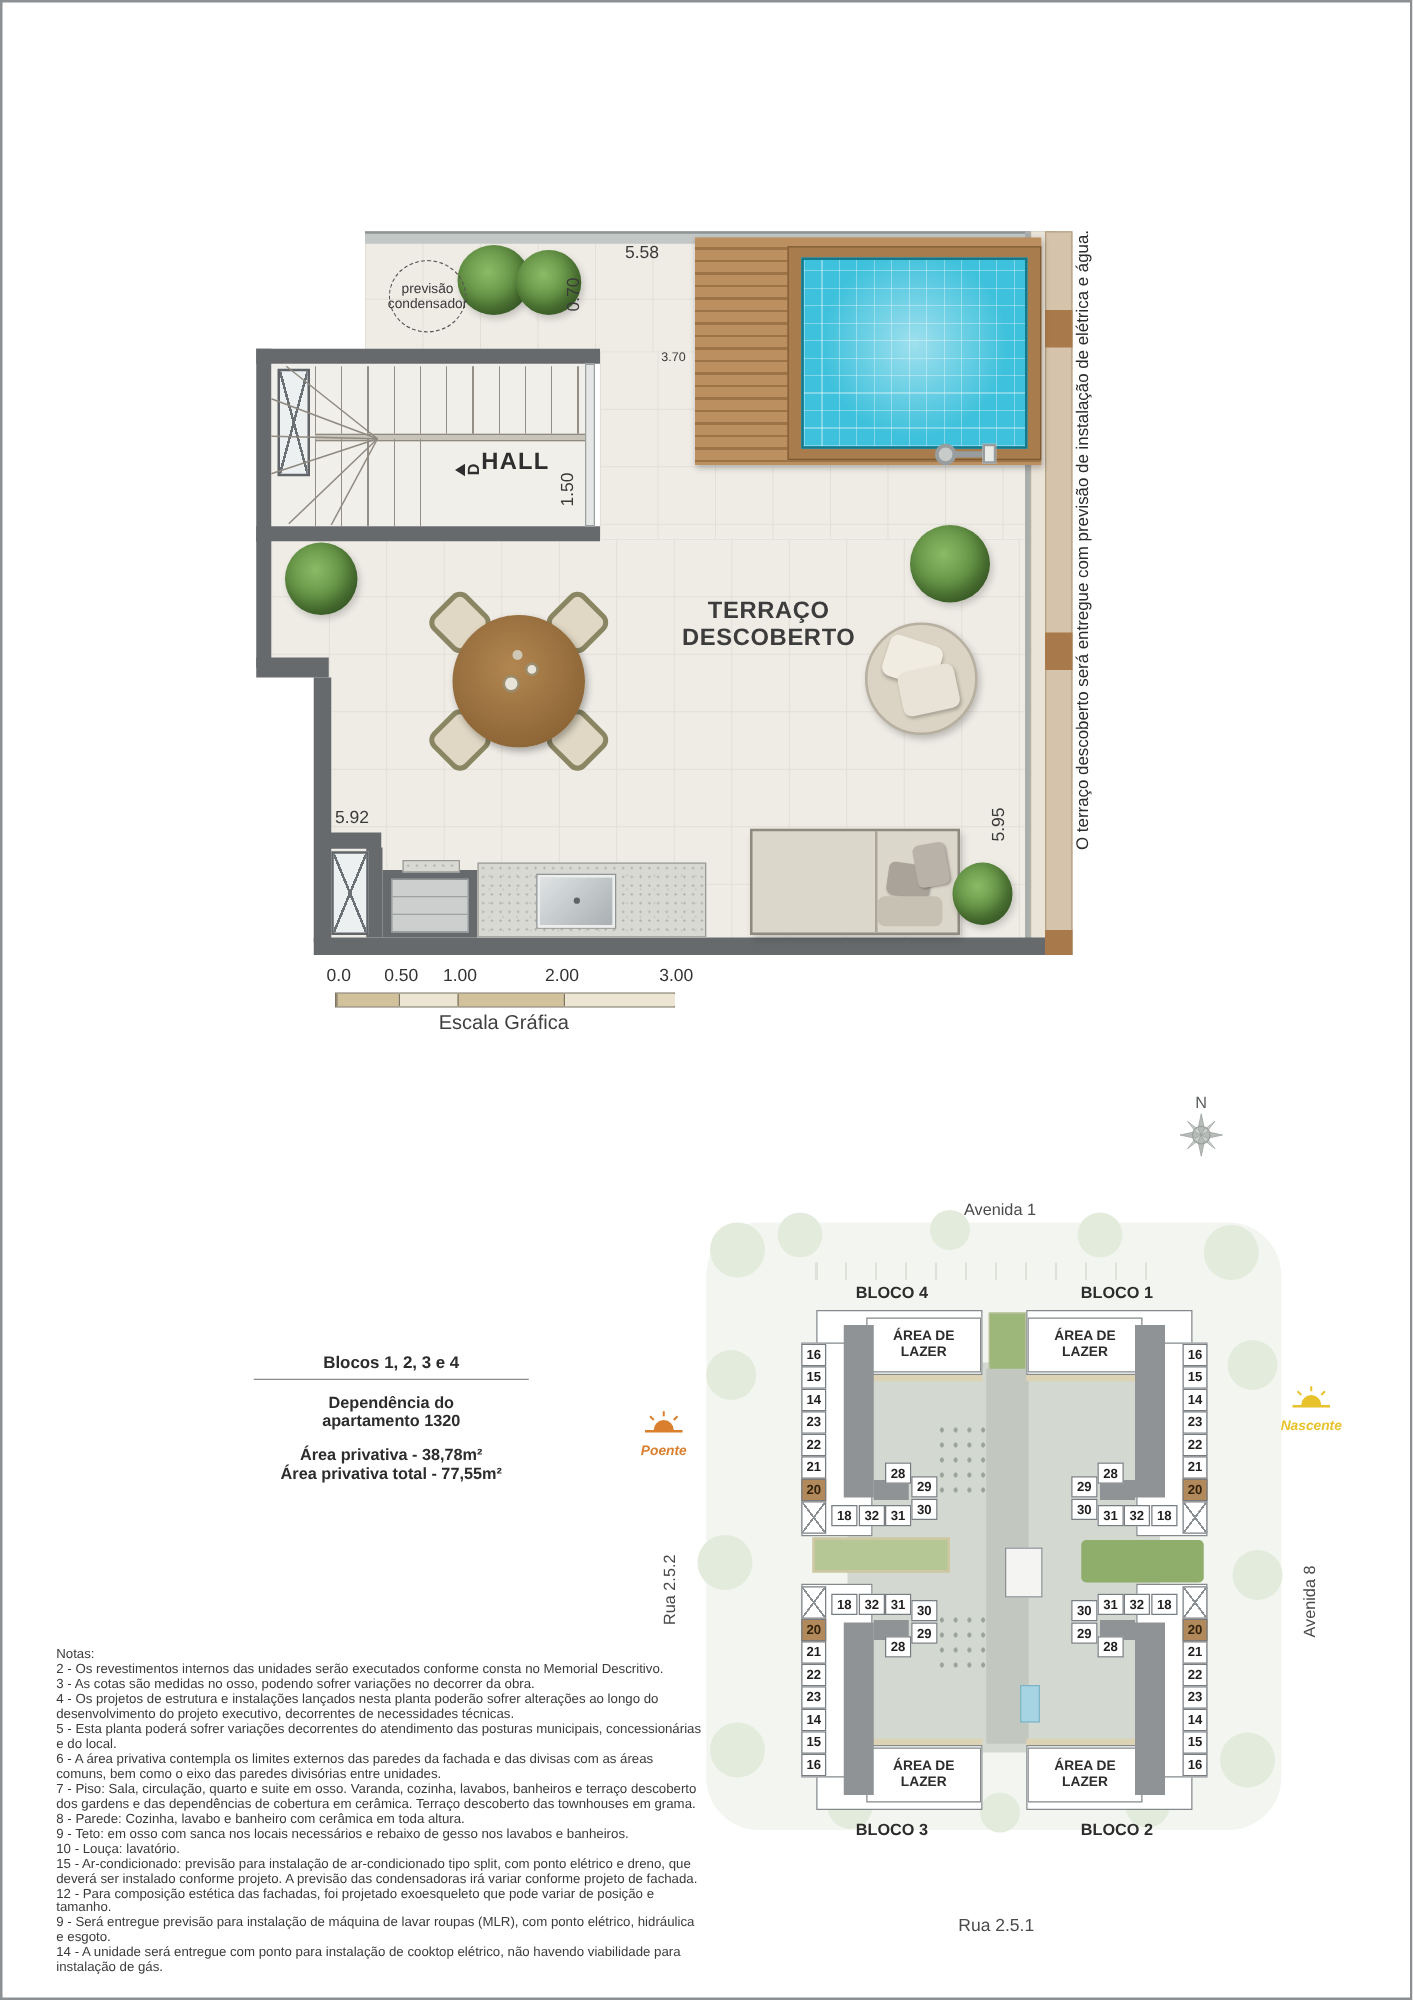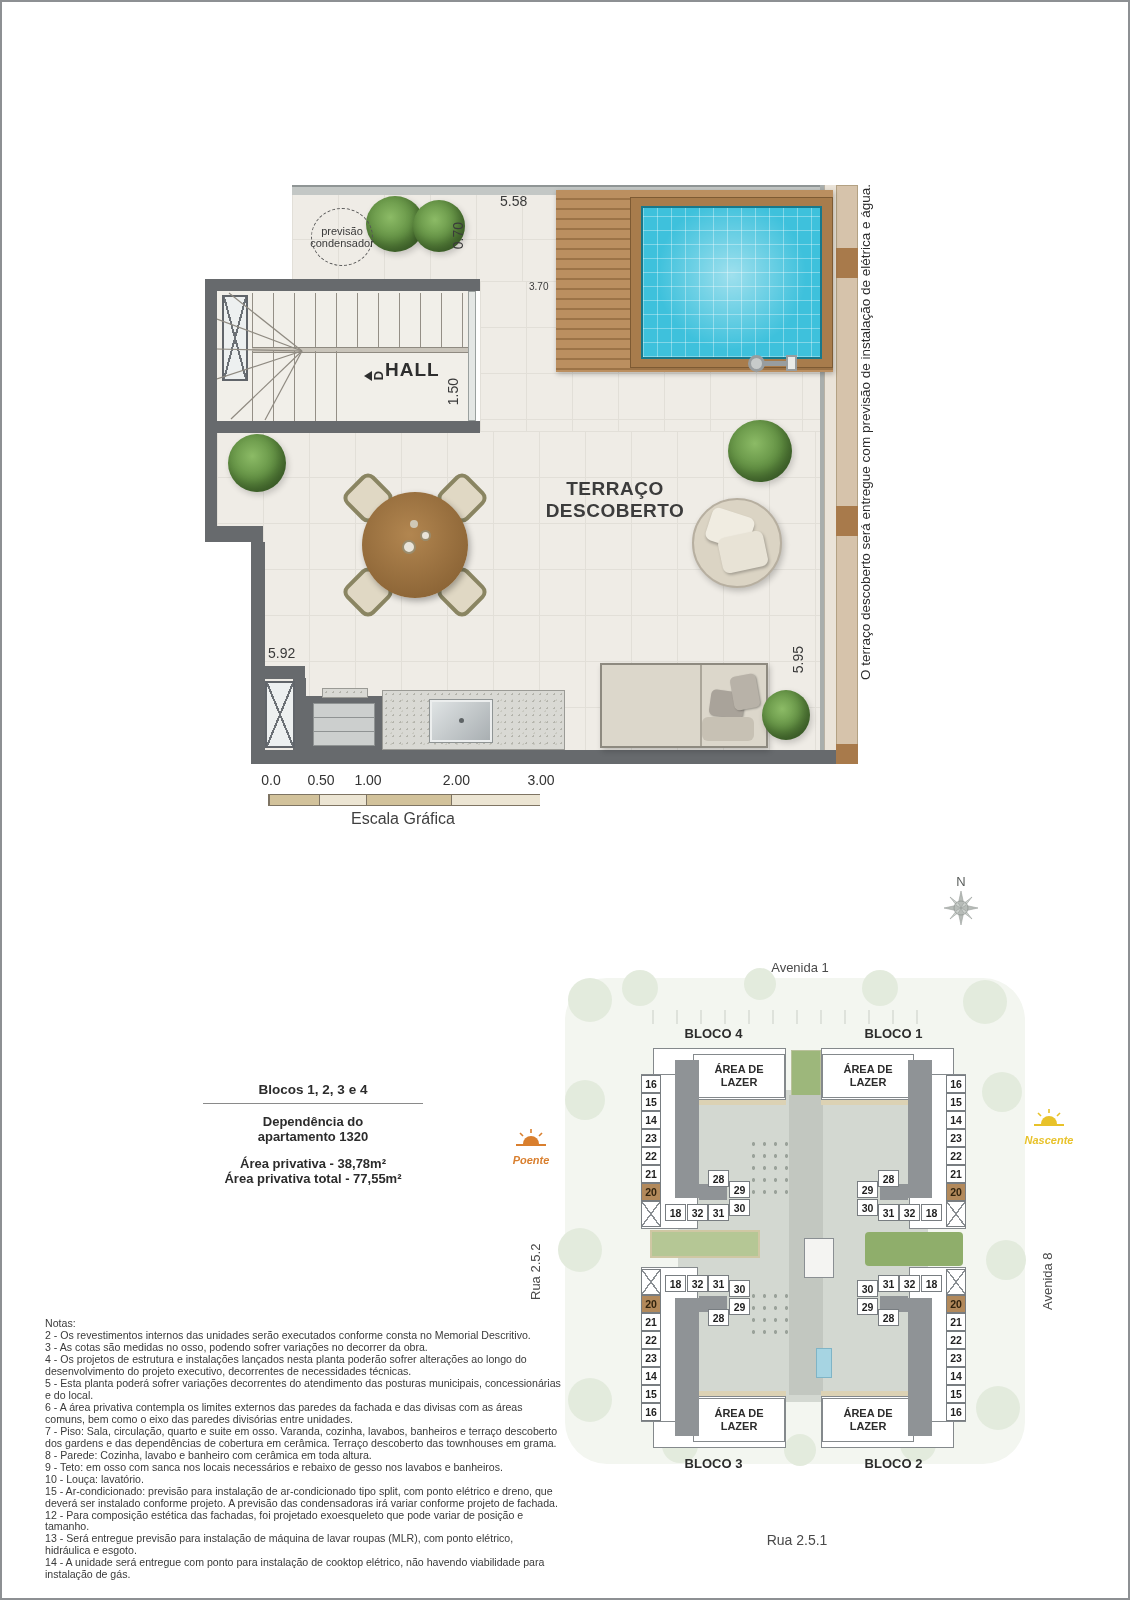--- a/index.html
+++ b/index.html
@@ -161,21 +161,21 @@
     <div>DESCOBERTO</div>
   </div>
 
   <div class="abs vtext" style="left:858px;top:180px;height:500px;font-size:13.5px;color:#2b2b2b;display:flex;align-items:center;">O terraço descoberto será entregue com previsão de instalação de elétrica e água.</div>
 
   <div class="abs" style="left:268px;top:772px;width:290px;height:40px;">
     <div id="scale-ticks" class="abs" style="left:0;top:0;width:290px;height:16px;">
         <div class="lbl" style="left: -14px; top: 0px; width: 34px; text-align: center; font-size: 14px; color: rgb(51, 51, 51);">0.0</div>
         <div class="lbl" style="left: 36px; top: 0px; width: 34px; text-align: center; font-size: 14px; color: rgb(51, 51, 51);">0.50</div>
         <div class="lbl" style="left: 83px; top: 0px; width: 34px; text-align: center; font-size: 14px; color: rgb(51, 51, 51);">1.00</div>
-        <div class="lbl" style="left: 168px; top: 0px; width: 34px; text-align: right; font-size: 14px; color: rgb(51, 51, 51);">2.00</div>
+        <div class="lbl" style="left: 168px; top: 0px; width: 34px; text-align: left; font-size: 14px; color: rgb(51, 51, 51);">2.00</div>
         <div class="lbl" style="left: 256px; top: 0px; width: 34px; text-align: center; font-size: 14px; color: rgb(51, 51, 51);">3.00</div>
       </div>
     <div id="scale-segments" class="abs" style="left:0;top:22px;width:270px;height:10px;border:1px solid #7e7463;box-sizing:content-box;">
         <div style="position: absolute; left: 0px; top: 0px; width: 50px; height: 10px; background: rgb(210, 194, 155); border-left: 1px solid rgb(126, 116, 99);"></div>
         <div style="position: absolute; left: 50px; top: 0px; width: 47px; height: 10px; background: rgb(236, 229, 211); border-left: 1px solid rgb(126, 116, 99);"></div>
         <div style="position: absolute; left: 97px; top: 0px; width: 85px; height: 10px; background: rgb(210, 194, 155); border-left: 1px solid rgb(126, 116, 99);"></div>
         <div style="position: absolute; left: 182px; top: 0px; width: 88px; height: 10px; background: rgb(236, 229, 211); border-left: 1px solid rgb(126, 116, 99);"></div>
       </div>
   </div>
   <div class="lbl c" style="left:303px;top:810px;width:200px;font-size:16px;color:#3f3f3f;">Escala Gráfica</div>
@@ -409,16 +409,16 @@
       <p>3 - As cotas são medidas no osso, podendo sofrer variações no decorrer da obra.</p>
       <p>4 - Os projetos de estrutura e instalações lançados nesta planta poderão sofrer alterações ao longo do desenvolvimento do projeto executivo, decorrentes de necessidades técnicas.</p>
       <p>5 - Esta planta poderá sofrer variações decorrentes do atendimento das posturas municipais, concessionárias e do local.</p>
       <p>6 - A área privativa contempla os limites externos das paredes da fachada e das divisas com as áreas comuns, bem como o eixo das paredes divisórias entre unidades.</p>
       <p>7 - Piso: Sala, circulação, quarto e suite em osso. Varanda, cozinha, lavabos, banheiros e terraço descoberto dos gardens e das dependências de cobertura em cerâmica. Terraço descoberto das townhouses em grama.</p>
       <p>8 - Parede: Cozinha, lavabo e banheiro com cerâmica em toda altura.</p>
       <p>9 - Teto: em osso com sanca nos locais necessários e rebaixo de gesso nos lavabos e banheiros.</p>
       <p>10 - Louça: lavatório.</p>
       <p>15 - Ar-condicionado: previsão para instalação de ar-condicionado tipo split, com ponto elétrico e dreno, que deverá ser instalado conforme projeto. A previsão das condensadoras irá variar conforme projeto de fachada.</p>
       <p>12 - Para composição estética das fachadas, foi projetado exoesqueleto que pode variar de posição e tamanho.</p>
-      <p>13 - Será entregue previsão para instalação de máquina de lavar roupas (MLR), com ponto elétrico, hidráulica e esgoto.</p>
+      <p>9 - Será entregue previsão para instalação de máquina de lavar roupas (MLR), com ponto elétrico, hidráulica e esgoto.</p>
       <p>14 - A unidade será entregue com ponto para instalação de cooktop elétrico, não havendo viabilidade para instalação de gás.</p>
     </div>
 </div>
 
 </body></html>

